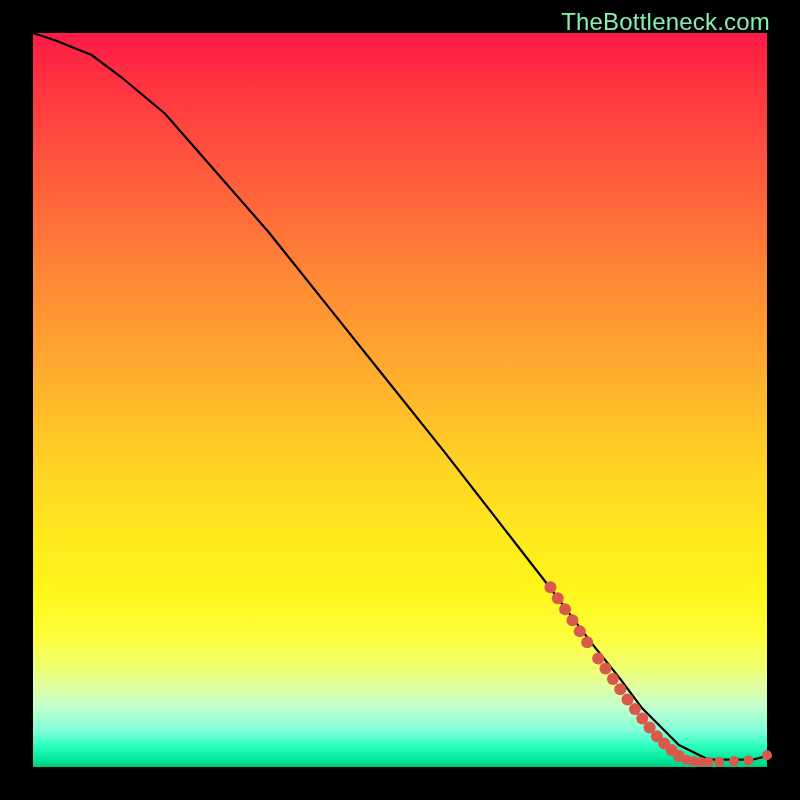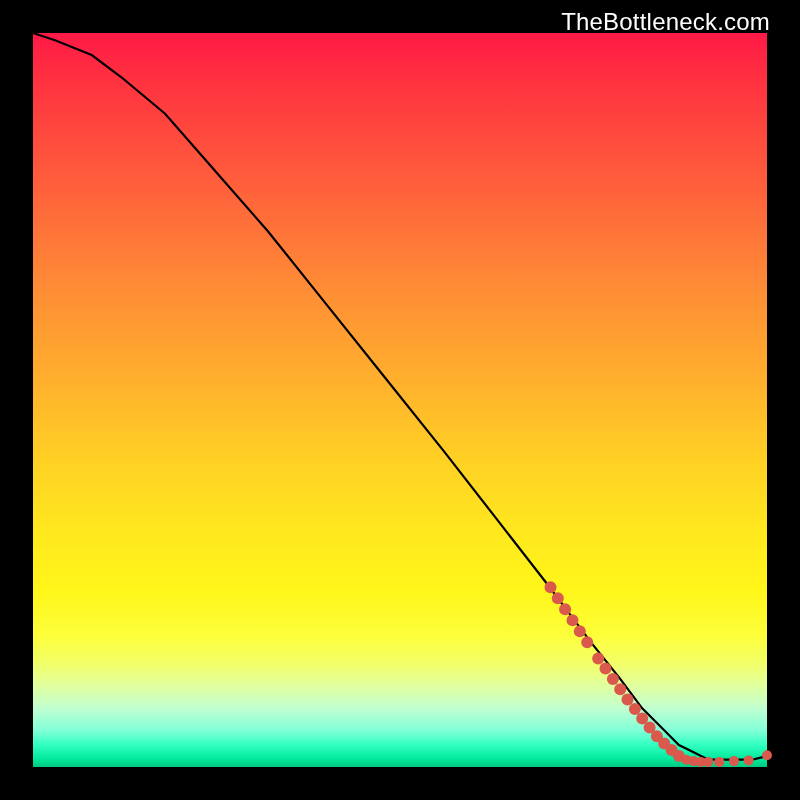--- a/index.html
+++ b/index.html
@@ -44,21 +44,21 @@
       #00e89a 99%,
       #00c97f 100%
     );
   }
   .watermark {
     position: absolute;
     top: 8px;
     right: 30px;
     font-family: Arial, Helvetica, sans-serif;
     font-size: 24px;
-    color: #ffffff;
+    color: #86efac;
     letter-spacing: 0.2px;
     font-weight: 500;
   }
   svg.curve {
     position: absolute;
     left: 0;
     top: 0;
     width: 734px;
     height: 734px;
     overflow: visible;

